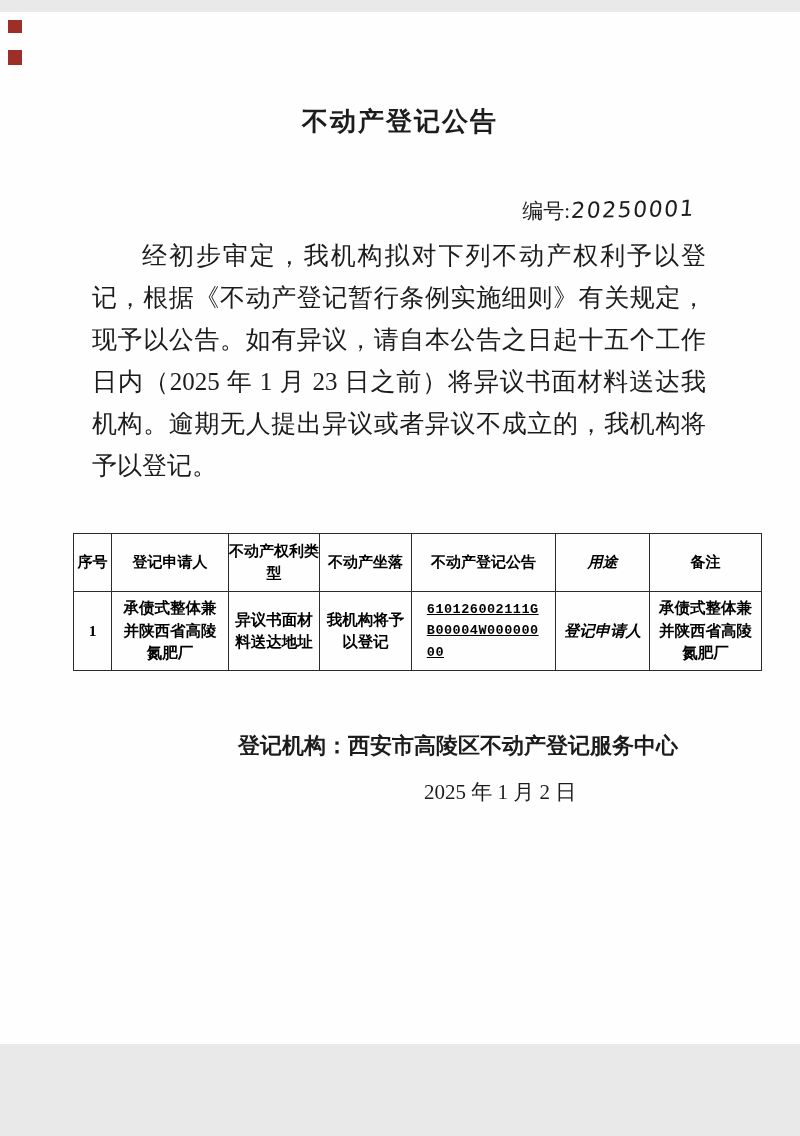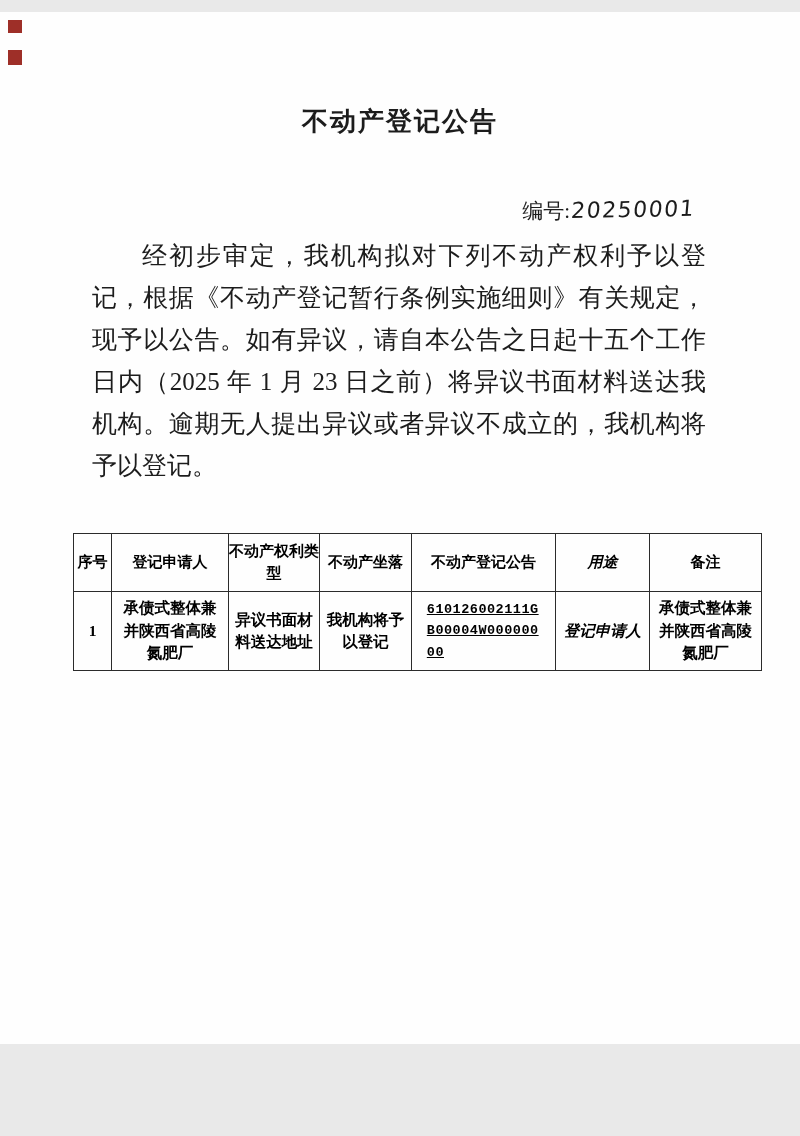--- a/index.html
+++ b/index.html
@@ -135,14 +135,18 @@
           <td>承债式整体兼并陕西省高陵氮肥厂</td>
           <td>异议书面材料送达地址</td>
           <td>我机构将予以登记</td>
           <td><span class="unitnum">610126002111GB00004W00000000</span></td>
           <td>登记申请人</td>
           <td>承债式整体兼并陕西省高陵氮肥厂</td>
         </tr>
       </tbody>
   </table>
 
+  <div class="footer">
+    <div class="org">登记机构：西安市高陵区不动产登记服务中心</div>
+    <div class="date">2025 年 1 月 2 日</div>
+  </div>
 
 </div>
 
 </body></html>

